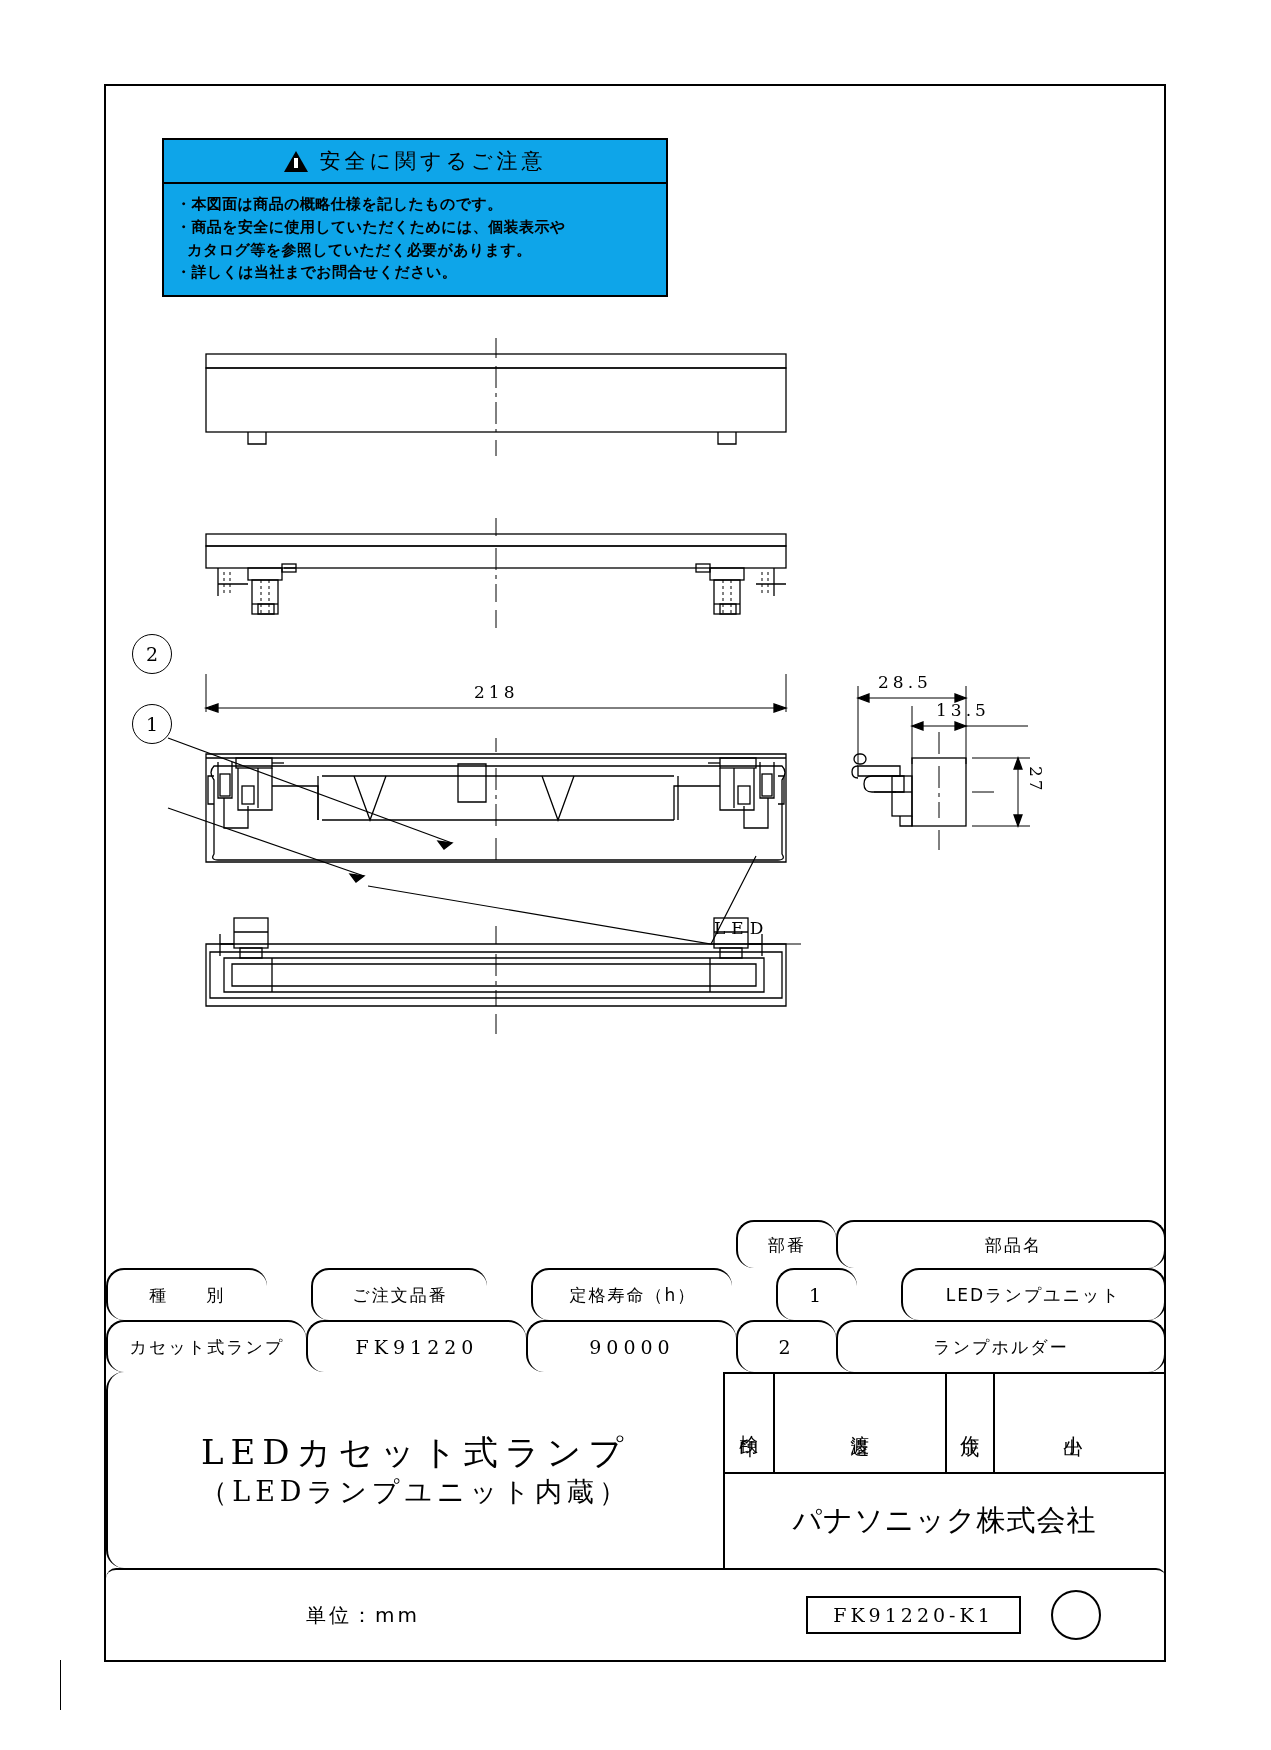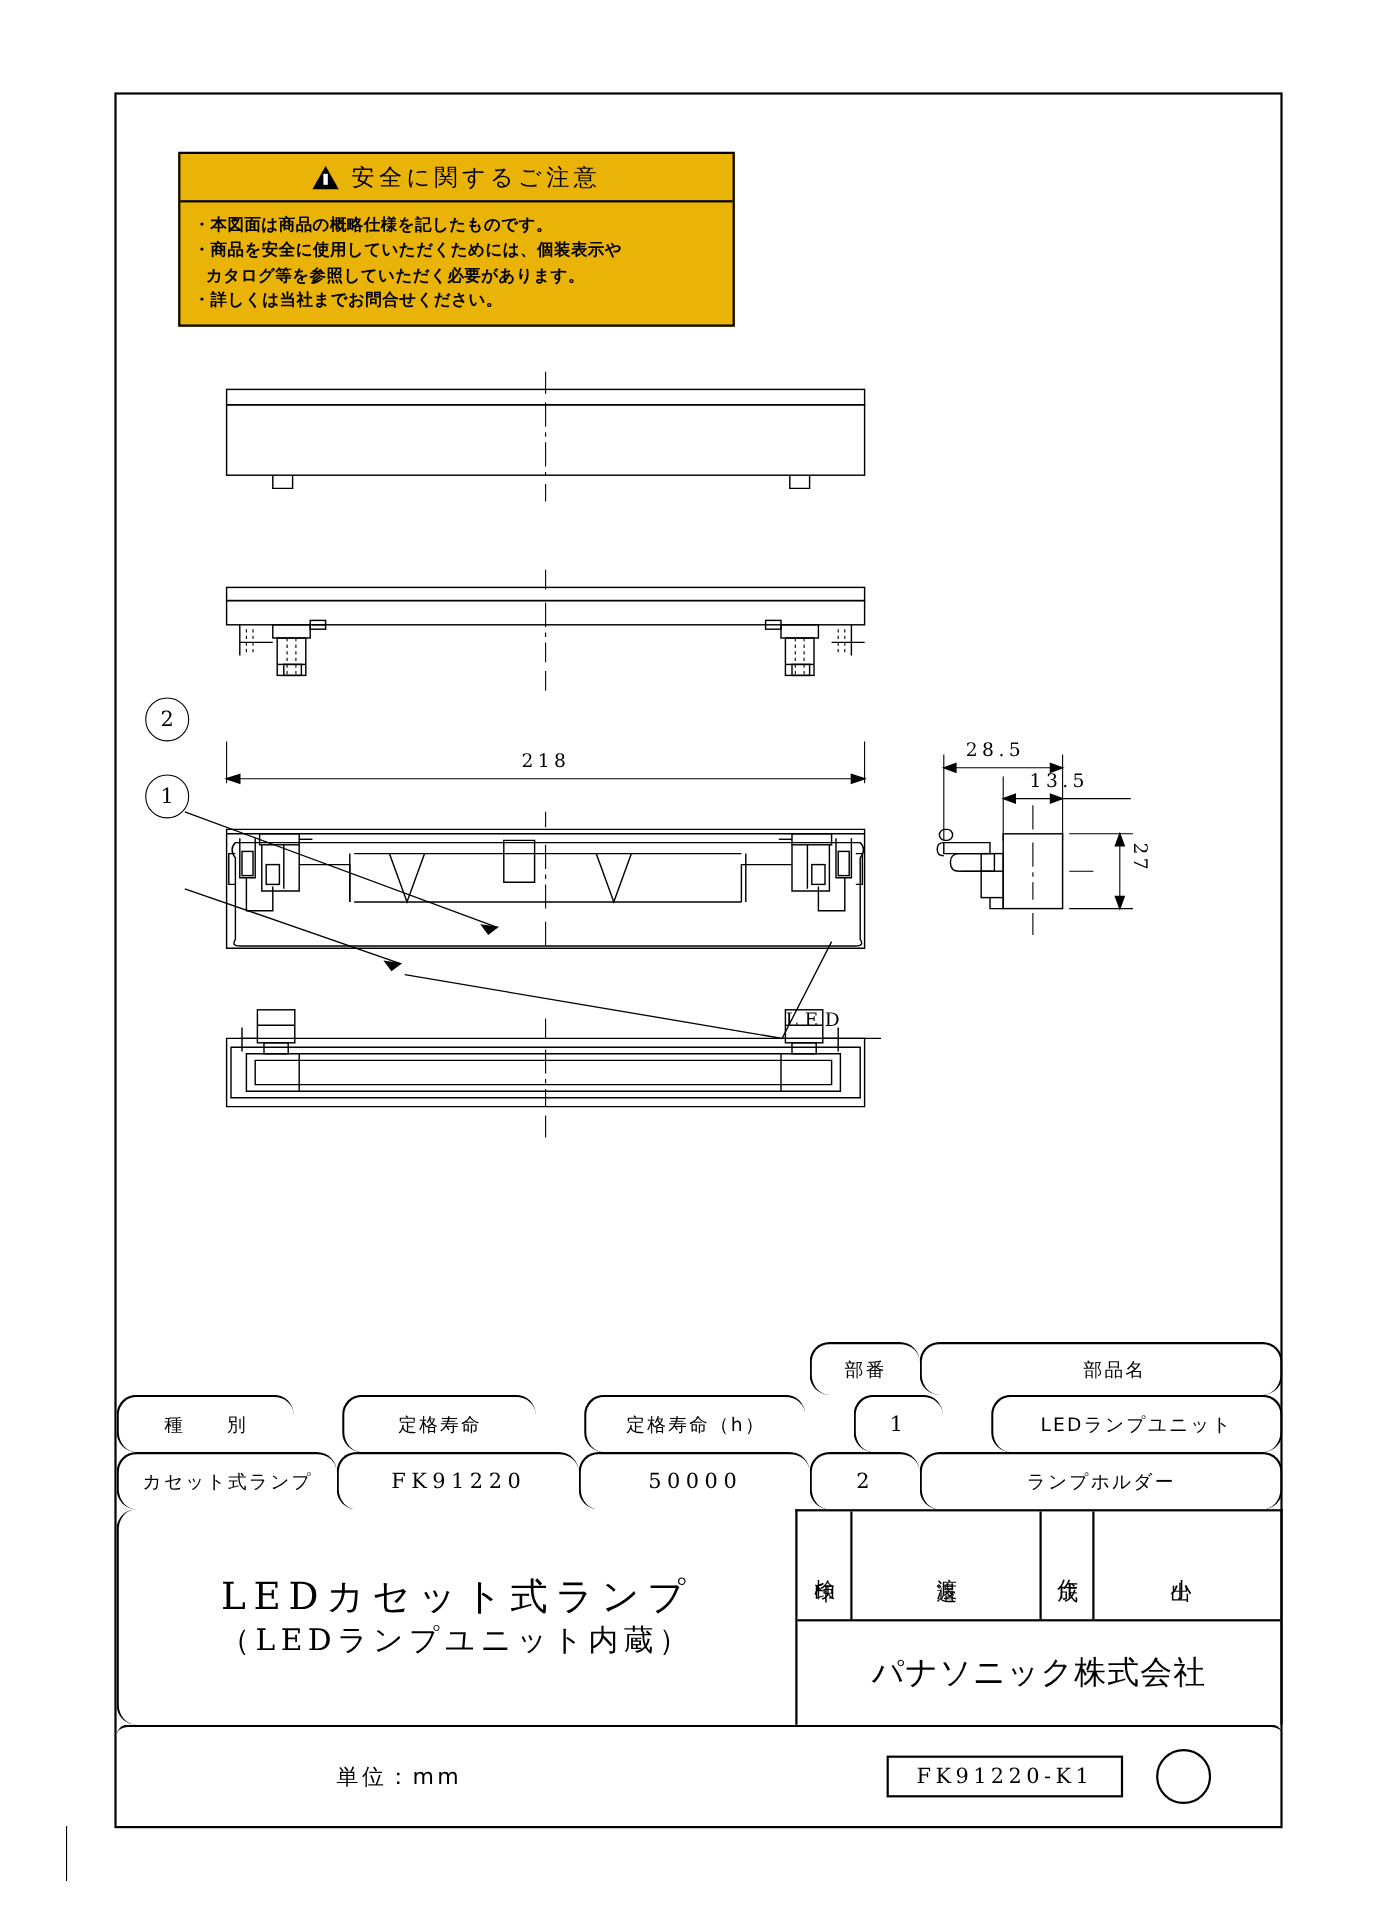--- a/index.html
+++ b/index.html
@@ -38,21 +38,21 @@
   }
 
   
   #caution-box {
     position: absolute;
     left: 56px;
     top: 52px;
     width: 506px;
     border: 2px solid #000;
     box-sizing: border-box;
-    background: #eab308;
+    background: #0ea5e9;
   }
   #caution-head {
     height: 42px;
     border-bottom: 2px solid #000;
     display: flex;
     align-items: center;
     justify-content: center;
     gap: 12px;
   }
   #caution-head .ttl {
@@ -465,30 +465,30 @@
   <div id="title-block">
 
     <div class="row" id="row-parthdr">
       <div class="cell blank sp"></div>
       <div class="cell c-no jp">部番</div>
       <div class="cell c-nm jp">部品名</div>
     </div>
 
     <div class="row" id="row-spec-hdr">
       <div class="cell c-type jp">種　　別</div>
-      <div class="cell c-model jp">定格寿命</div>
+      <div class="cell c-model jp">ご注文品番</div>
       <div class="cell c-life jp">定格寿命（h）</div>
       <div class="cell c-no mono-num">1</div>
       <div class="cell c-nm jp">LEDランプユニット</div>
     </div>
 
     <div class="row" id="row-spec-val">
       <div class="cell c-type jp">カセット式ランプ</div>
       <div class="cell c-model mono-num">FK91220</div>
-      <div class="cell c-life mono-num">50000</div>
+      <div class="cell c-life mono-num">90000</div>
       <div class="cell c-no mono-num">2</div>
       <div class="cell c-nm jp">ランプホルダー</div>
     </div>
 
     <div class="row" id="row-approve">
       <div class="cell c-title notop" style="border-left:2px solid #000;">
         <div id="main-title">
           <span>LEDカセット式ランプ</span>
           <span class="sub">（LEDランプユニット内蔵）</span>
         </div>

